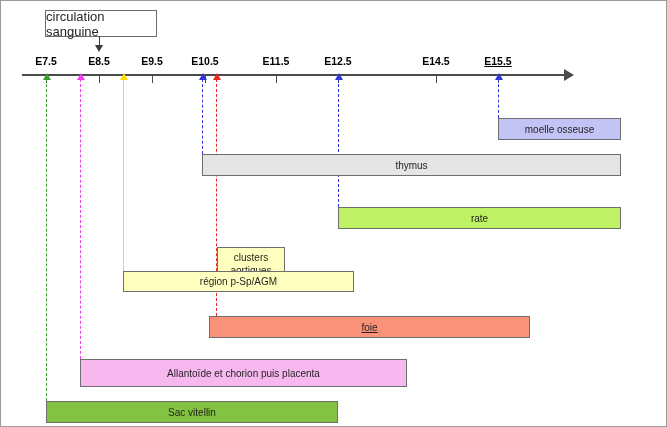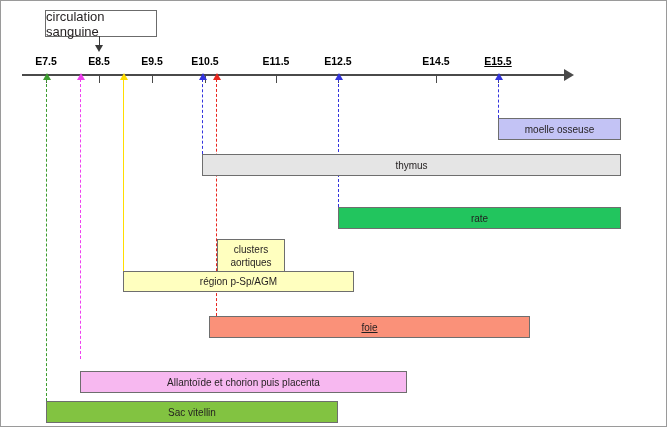--- a/index.html
+++ b/index.html
@@ -122,34 +122,34 @@
       <div class="abs conn-head" style="left: 493.5px; border-bottom-color: rgb(51, 51, 221);"></div>
     </div>
 
   <div class="abs" id="bars-layer">
       <div class="abs bar" style="left: 497px; top: 117px; width: 123px; height: 22px; background: rgb(195, 195, 245);">
         <span style="white-space: pre-line;">moelle osseuse</span>
       </div>
       <div class="abs bar" style="left: 201px; top: 153px; width: 419px; height: 22px; background: #e5e5e5;">
         <span style="white-space: pre-line;">thymus</span>
       </div>
-      <div class="abs bar" style="left: 337px; top: 206px; width: 283px; height: 22px; background: #22c55e;">
+      <div class="abs bar" style="left: 337px; top: 206px; width: 283px; height: 22px; background: #bef264;">
         <span style="white-space: pre-line;">rate</span>
       </div>
-      <div class="abs bar" style="left: 216px; top: 238px; width: 68px; height: 33px; background: rgb(255, 255, 191);">
+      <div class="abs bar" style="left: 216px; top: 246px; width: 68px; height: 33px; background: rgb(255, 255, 191);">
         <span style="white-space: pre-line;">clusters
 aortiques</span>
       </div>
       <div class="abs bar" style="left: 122px; top: 270px; width: 231px; height: 21px; background: rgb(255, 255, 191);">
         <span style="white-space: pre-line;">région p-Sp/AGM</span>
       </div>
       <div class="abs bar" style="left: 208px; top: 315px; width: 321px; height: 22px; background: rgb(250, 145, 121);">
         <span style="white-space: pre-line; text-decoration: underline;">foie</span>
       </div>
-      <div class="abs bar" style="left: 79px; top: 370px; width: 327px; height: 22px; background: rgb(247, 184, 240);">
+      <div class="abs bar" style="left: 79px; top: 358px; width: 327px; height: 28px; background: rgb(247, 184, 240);">
         <span style="white-space: pre-line;">Allantoïde et chorion puis placenta</span>
       </div>
       <div class="abs bar" style="left: 45px; top: 400px; width: 292px; height: 22px; background: rgb(130, 195, 65);">
         <span style="white-space: pre-line;">Sac vitellin</span>
       </div>
     </div>
 
 </div>
 
 </body></html>

